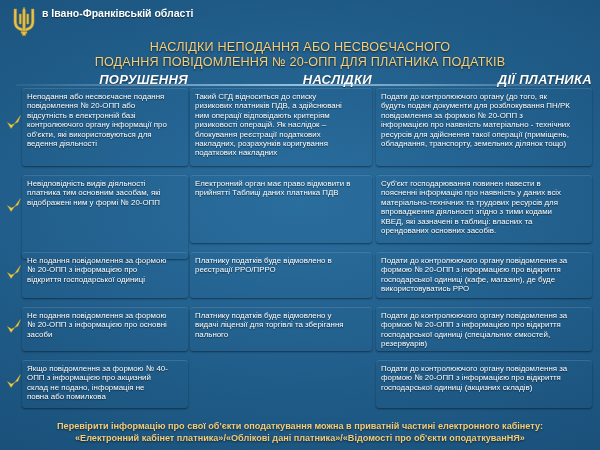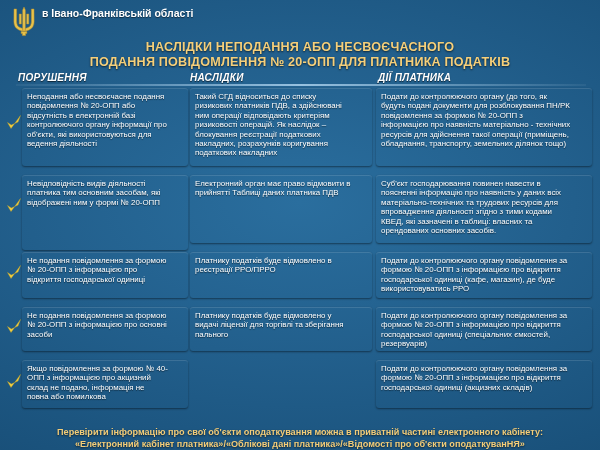--- a/index.html
+++ b/index.html
@@ -18,29 +18,29 @@
   .hdr{position:absolute;left:0;top:0;width:600px;height:40px;}
   .trident{position:absolute;left:10px;top:5px;width:28px;height:32px;}
   .agency{
     position:absolute;left:42px;top:7px;width:300px;
     color:#ffffff;font-size:10.5px;line-height:13px;font-weight:600;
     text-shadow:0 1px 1px rgba(0,0,0,.5);
   }
   .agency div{white-space:nowrap;}
   .title{
     position:absolute;left:30px;top:40px;width:540px;
-    text-align:center;color:#f5cf7a;font-weight:bold;
+    text-align:center;color:#f5cf7a;font-weight:normal;
     font-size:12.6px;line-height:15px;letter-spacing:.2px;
     text-shadow:0 1px 2px rgba(0,0,0,.65);
   }
   
   .colhdrs{position:absolute;left:0;top:72px;width:600px;height:14px;}
   .colhdr{
     position:absolute;color:#ffffff;font-style:italic;font-weight:bold;
-    font-size:10px;letter-spacing:.3px;text-align:left;
+    font-size:13px;letter-spacing:.3px;text-align:right;
     text-shadow:0 1px 1px rgba(0,0,0,.6);
   }
   .ch1{left:18px;width:170px;}
   .ch2{left:190px;width:182px;}
   .ch3{left:378px;width:214px;}
   .hdrline{
     position:absolute;left:16px;top:84px;width:570px;height:2px;
     background:linear-gradient(to right,rgba(255,255,255,.05),rgba(190,225,250,.75),rgba(255,255,255,.05));
   }
   
@@ -62,21 +62,20 @@
   }
   .c1{left:22px;width:166px;}
   .c2{left:190px;width:182px;}
   .c3{left:376px;width:216px;}
   
   .footer{
     position:absolute;left:8px;top:420px;width:584px;
     text-align:center;color:#f3cd79;font-weight:bold;
     font-size:9.1px;line-height:12px;
     text-shadow:0 1px 2px rgba(0,0,0,.6);
-    margin-top:6px;
   }
   .footer div{white-space:nowrap;}
 </style>
 </head>
 <body>
 
 <div class="poster">
 
   <div class="hdr">
     <svg class="trident" viewBox="0 0 28 32">
@@ -112,21 +111,21 @@
     </svg>
     <div class="cell c1" style="top:0;height:78px;">Неподання або несвоєчасне подання повідомлення № 20-ОПП або відсутність в електронній базі контролюючого органу інформації про об'єкти, які використовуються для ведення  діяльності</div>
     <div class="cell c2" style="top:0;height:78px;">Такий СГД відноситься до списку ризикових платників ПДВ, а здійснювані ним операції відповідають критеріям ризиковості операцій. Як наслідок – блокування реєстрації податкових накладних, розрахунків коригування податкових накладних</div>
     <div class="cell c3" style="top:0;height:78px;">Подати до контролюючого органу (до того, як будуть подані документи для розблокування ПН/РК повідомлення за формою № 20-ОПП з інформацією про наявність матеріально - технічних ресурсів для здійснення такої операції (приміщень, обладнання, транспорту, земельних ділянок тощо)</div>
   </div>
 
   <div class="row" id="row1" style="top:175px;height:72px;">
     <svg class="check" style="top:22px;" viewBox="0 0 16 18">
       <path d="M1.5 8.5 L5 14.5 L14.5 1.5 L12 8 L5.3 11 Z" fill="#f0cf43" stroke="#c9a322" stroke-width="0.4"></path>
     </svg>
-    <div class="cell c1" style="top:0;height:75px;">Невідповідність видів діяльності платника тим основним засобам, які відображені ним у формі № 20-ОПП</div>
+    <div class="cell c1" style="top:0;height:84px;">Невідповідність видів діяльності платника тим основним засобам, які відображені ним у формі № 20-ОПП</div>
     <div class="cell c2" style="top:0;height:68px;">Електронний орган має право відмовити в прийнятті Таблиці даних платника ПДВ</div>
     <div class="cell c3" style="top:0;height:68px;">Суб'єкт господарювання повинен навести в поясненні інформацію про наявність у даних всіх матеріально-технічних та трудових ресурсів для впровадження діяльності згідно з тими кодами КВЕД, які зазначені в таблиці: власних та орендованих основних засобів.</div>
   </div>
 
   <div class="row" id="row2" style="top:252px;height:50px;">
     <svg class="check" style="top:12px;" viewBox="0 0 16 18">
       <path d="M1.5 8.5 L5 14.5 L14.5 1.5 L12 8 L5.3 11 Z" fill="#f0cf43" stroke="#c9a322" stroke-width="0.4"></path>
     </svg>
     <div class="cell c1" style="top:0;height:46px;">Не подання повідомлення за формою № 20-ОПП з інформацією про відкриття господарської одиниці</div>
     <div class="cell c2" style="top:0;height:46px;">Платнику податків буде відмовлено в реєстрації РРО/ПРРО</div>

